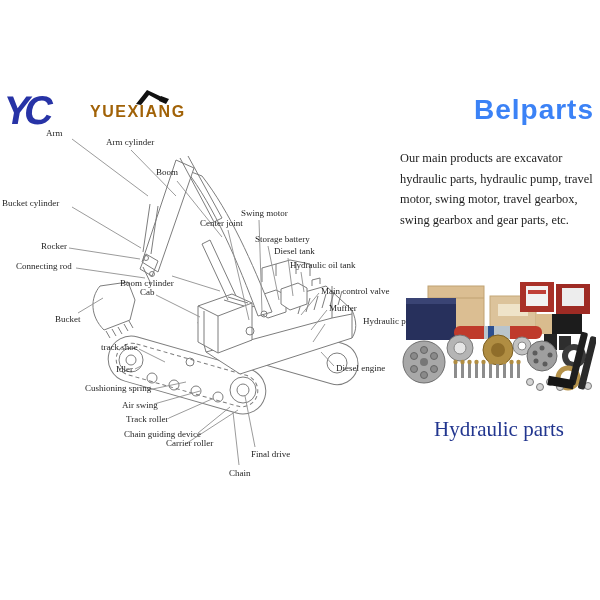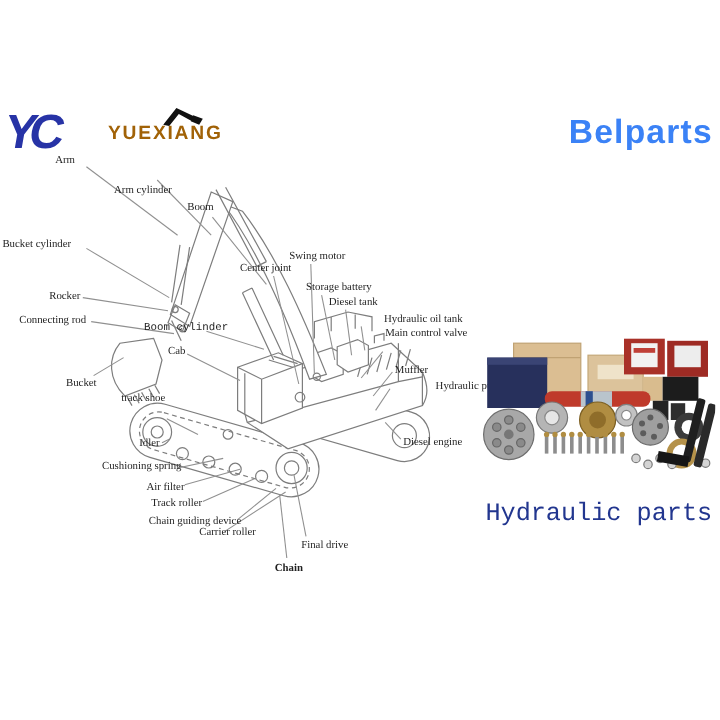--- a/index.html
+++ b/index.html
@@ -22,39 +22,45 @@
   .intro div{white-space:nowrap;line-height:20.5px;}
   
   #diagram-svg{position:absolute;left:0;top:0;width:600px;height:600px;}
   .art{stroke:#7d7d7d;fill:none;stroke-width:1;}
   .leaders line{stroke:#909090;stroke-width:0.9;}
   .dlabel{position:absolute;font-family:"Liberation Serif",serif;font-size:9px;
           color:#1f1f1f;white-space:nowrap;line-height:10px;}
   
   .photo{position:absolute;left:402px;top:282px;width:194px;height:116px;}
   .caption{position:absolute;left:404px;top:417px;width:190px;text-align:center;
-           font-family:Liberation Mono, monospace;font-size:21px;
+           font-family:Liberation Serif, serif;font-size:21px;
            color:var(--caption-blue,#22368f);}
 </style>
 </head>
 <body>
 
 <div class="stage">
 
   <div class="logo">
     <span class="monogram">YC</span>
     <span class="wordmark">YUEXIANG</span>
     <svg class="logo-arm" width="46" height="18" viewBox="0 0 46 18">
       <path d="M4,17 L15,3 L30,10 L28,14 L17,8 L9,18 Z" fill="#111"></path>
       <path d="M29,9 L37,12 L34,17 L27,14 Z" fill="#111"></path>
     </svg>
   </div>
 
   <div class="brand">Belparts</div>
 
+  <div class="intro" id="intro">
+      <div>Our main products are excavator</div>
+      <div>hydraulic parts, hydraulic pump, travel</div>
+      <div>motor, swing motor, travel gearbox,</div>
+      <div>swing gearbox and gear parts, etc.</div>
+    </div>
 
   <svg id="diagram-svg" viewBox="0 0 600 600">
     <g class="art">
 
       <rect x="212" y="328" width="148" height="42" rx="21" transform="rotate(16 286 349)"></rect>
       <circle cx="235" cy="334" r="9"></circle>
       <circle cx="337" cy="363" r="10"></circle>
 
       <rect x="106" y="352" width="162" height="46" rx="23" transform="rotate(16 187 375)"></rect>
       <rect x="114" y="359" width="146" height="32" rx="16" transform="rotate(16 187 375)" stroke-dasharray="4 3"></rect>
@@ -132,46 +138,46 @@
         <line x1="169" y1="418" x2="212" y2="399"></line>
         <line x1="198" y1="433" x2="230" y2="407"></line>
         <line x1="187" y1="443" x2="238" y2="410"></line>
         <line x1="255" y1="447" x2="245" y2="396"></line>
         <line x1="239" y1="465" x2="233" y2="412"></line>
       </g>
   </svg>
 
   <div id="diagram-labels">
       <span class="dlabel" style="left: 46px; top: 128px;">Arm</span>
-      <span class="dlabel" style="left: 95px; top: 137px; margin-top: 16px;">Arm cylinder</span>
+      <span class="dlabel" style="left: 106px; top: 137px;">Arm cylinder</span>
       <span class="dlabel" style="left: 156px; top: 167px;">Boom</span>
       <span class="dlabel" style="left: 2px; top: 198px;">Bucket cylinder</span>
       <span class="dlabel" style="left: 41px; top: 241px;">Rocker</span>
       <span class="dlabel" style="left: 16px; top: 261px;">Connecting rod</span>
       <span class="dlabel" style="left: 55px; top: 314px; text-align: center;">Bucket</span>
-      <span class="dlabel" style="left: 120px; top: 268px; font-family: Liberation Mono, monospace;">Boom cylinder</span>
+      <span class="dlabel" style="left: 120px; top: 278px;">Boom cylinder</span>
       <span class="dlabel" style="left: 140px; top: 287px;">Cab</span>
       <span class="dlabel" style="left: 200px; top: 218px;">Center joint</span>
       <span class="dlabel" style="left: 241px; top: 208px;">Swing motor</span>
       <span class="dlabel" style="left: 255px; top: 234px;">Storage battery</span>
       <span class="dlabel" style="left: 274px; top: 246px;">Diesel tank</span>
-      <span class="dlabel" style="left: 290px; top: 260px; padding-left: 30px;">Hydraulic oil tank</span>
-      <span class="dlabel" style="left: 321px; top: 272px;">Main control valve</span>
+      <span class="dlabel" style="left: 290px; top: 260px;">Hydraulic oil tank</span>
+      <span class="dlabel" style="left: 321px; top: 286px;">Main control valve</span>
       <span class="dlabel" style="left: 329px; top: 303px;">Muffler</span>
       <span class="dlabel" style="left: 328px; top: 316px; margin-left: 35px;">Hydraulic pump</span>
       <span class="dlabel" style="left: 336px; top: 363px;">Diesel engine</span>
-      <span class="dlabel" style="left: 101px; top: 326px;">track shoe</span>
+      <span class="dlabel" style="left: 101px; top: 342px;">track shoe</span>
       <span class="dlabel" style="left: 116px; top: 364px; text-align: center;">Idler</span>
       <span class="dlabel" style="left: 85px; top: 370px; margin-top: 13px;">Cushioning spring</span>
-      <span class="dlabel" style="left: 122px; top: 400px;">Air filter</span>
+      <span class="dlabel" style="left: 122px; top: 400px;">Air swing</span>
       <span class="dlabel" style="left: 126px; top: 414px;">Track roller</span>
       <span class="dlabel" style="left: 124px; top: 429px;">Chain guiding device</span>
       <span class="dlabel" style="left: 166px; top: 438px;">Carrier roller</span>
       <span class="dlabel" style="left: 251px; top: 449px;">Final drive</span>
-      <span class="dlabel" style="left: 229px; top: 468px; font-weight: bold;">Chain</span>
+      <span class="dlabel" style="left: 229px; top: 468px;">Chain</span>
     </div>
 
   <svg class="photo" viewBox="0 0 194 116">
     <rect x="26" y="4" width="56" height="48" fill="#dbbe92" stroke="#c0a273"></rect>
     <line x1="26" y1="16" x2="82" y2="16" stroke="#c0a273"></line>
     <rect x="4" y="16" width="50" height="42" fill="#27305c"></rect>
     <rect x="4" y="16" width="50" height="6" fill="#3a4474"></rect>
     <rect x="88" y="14" width="46" height="38" fill="#dcc39b" stroke="#c4a878"></rect>
     <rect x="96" y="22" width="30" height="12" fill="#efe3c9"></rect>
     <rect x="118" y="0" width="34" height="30" fill="#a93128"></rect>

